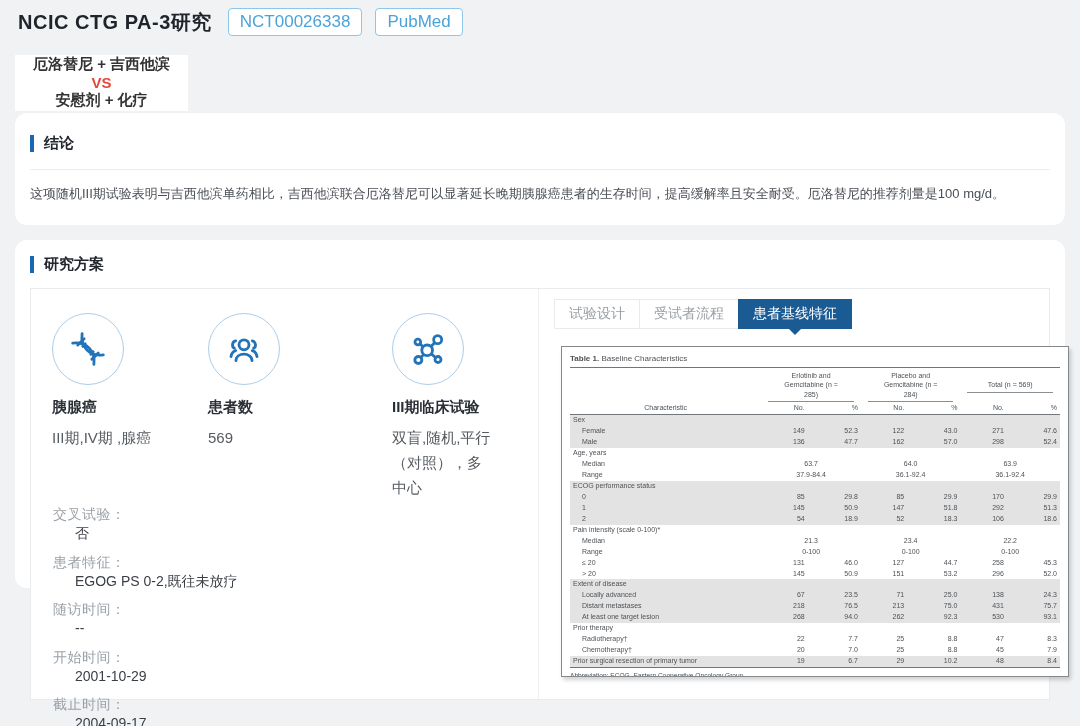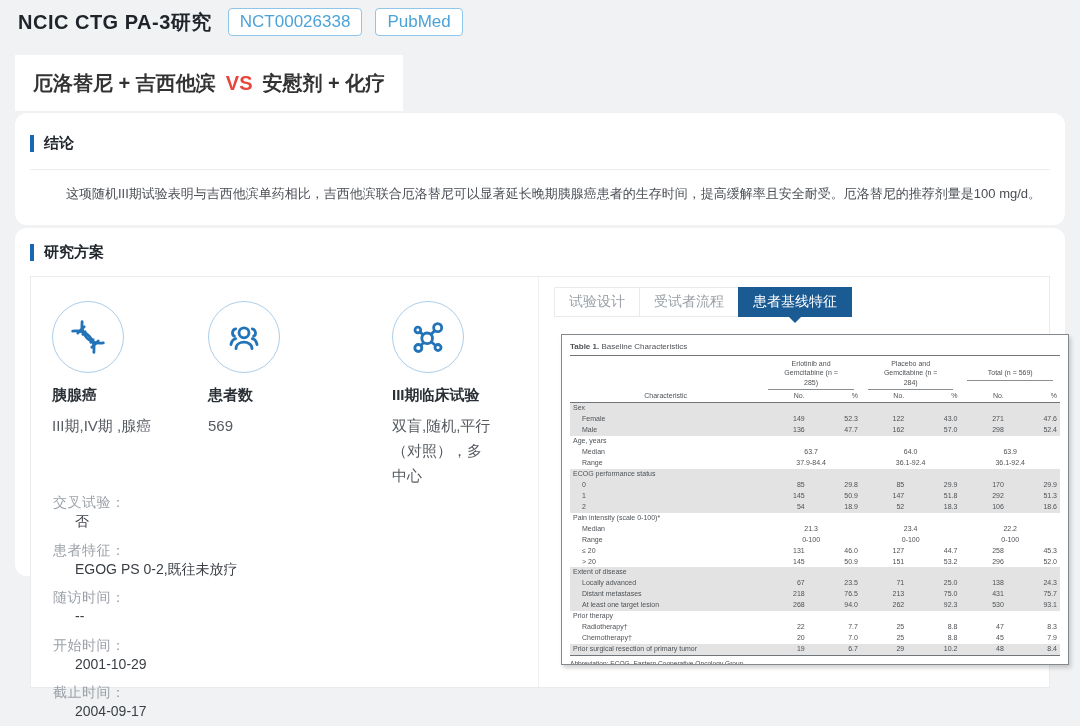--- a/index.html
+++ b/index.html
@@ -12,34 +12,34 @@
   .page-header { position:absolute; left:18px; top:8px; display:flex; align-items:center; }
   .page-title { font-size:20px; font-weight:bold; color:#1f242b; letter-spacing:.5px; }
   .badge {
     margin-left:16px; padding:3px 11px; border:1px solid #8ec5e8; border-radius:4px;
     color:#4ba3d8; font-size:17px; background:#fff; cursor:pointer; white-space:nowrap;
   }
   .badge + .badge { margin-left:13px; }
   
   .vs-bar {
     position:absolute; left:15px; top:55px; height:56px; background:#fff;
-    display:flex; align-items:center; padding:0 18px; font-size:20px; font-weight:bold; color:#333;
+    display:flex; align-items:center; padding:0 18px; font-size:15px; font-weight:bold; color:#333;flex-direction:column;
   }
   .vs-red { color:#e8453c; margin:0 10px; font-weight:bold; }
   
   .card { position:absolute; left:15px; width:1050px; background:#fff; border-radius:12px; }
   .card-conclusion { top:113px; height:112px; }
-  .card-protocol  { top:228px; height:348px; }
+  .card-protocol  { top:240px; height:348px; }
   .sec-head { position:absolute; left:15px; display:flex; align-items:center; }
   .accent { width:4px; height:17px; background:#1767b3; margin-right:10px; }
   .sec-title { font-size:15px; font-weight:bold; color:#23282e; }
   .divider { position:absolute; left:15px; right:15px; top:56px; height:1px; background:#ebedf0; }
   .conclusion-text {
     position:absolute; left:15px; right:15px; top:71px; font-size:13px; color:#4a4f55; line-height:1.6;
-    white-space:nowrap; overflow:hidden;margin-left:36px;
+    white-space:nowrap; overflow:hidden;
   }
   
   .inner-box {
     position:absolute; left:15px; top:48px; width:1020px; height:412px;
     border:1px solid #e9ebee; background:#fff;
   }
   .pane-divider { position:absolute; left:507px; top:0; bottom:0; width:1px; background:#eef0f2; }
   
   .sum-card { position:absolute; top:24px; width:150px; }
   .sum-card.c1 { left:21px; } .sum-card.c2 { left:177px; } .sum-card.c3 { left:333px;margin-left:28px; }

